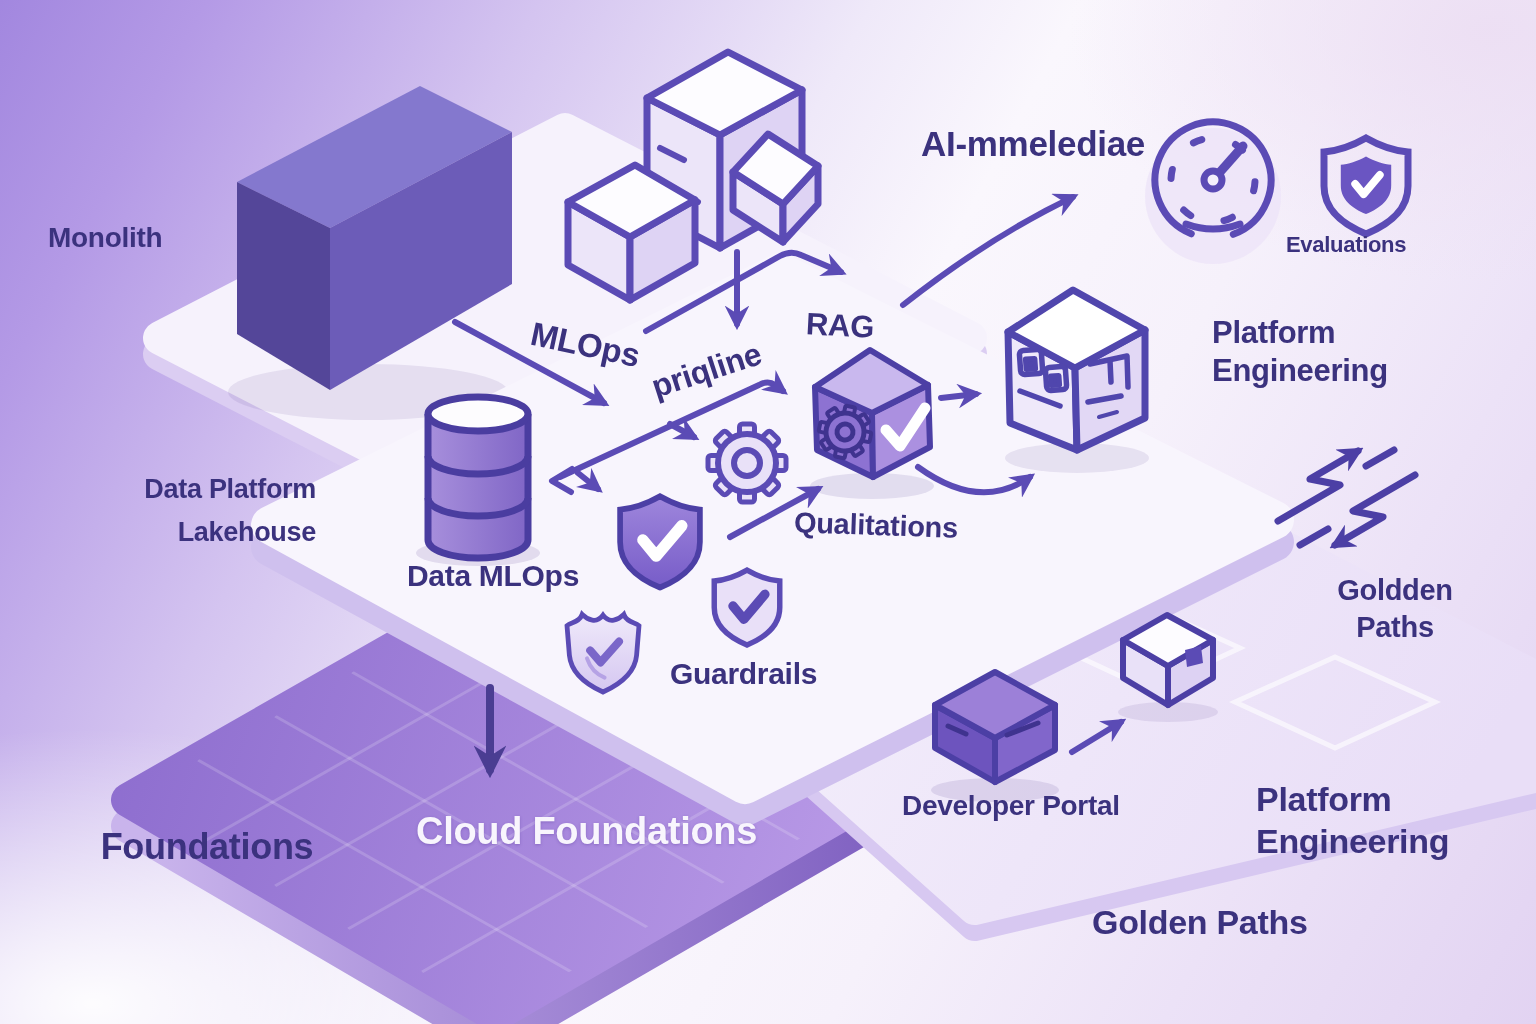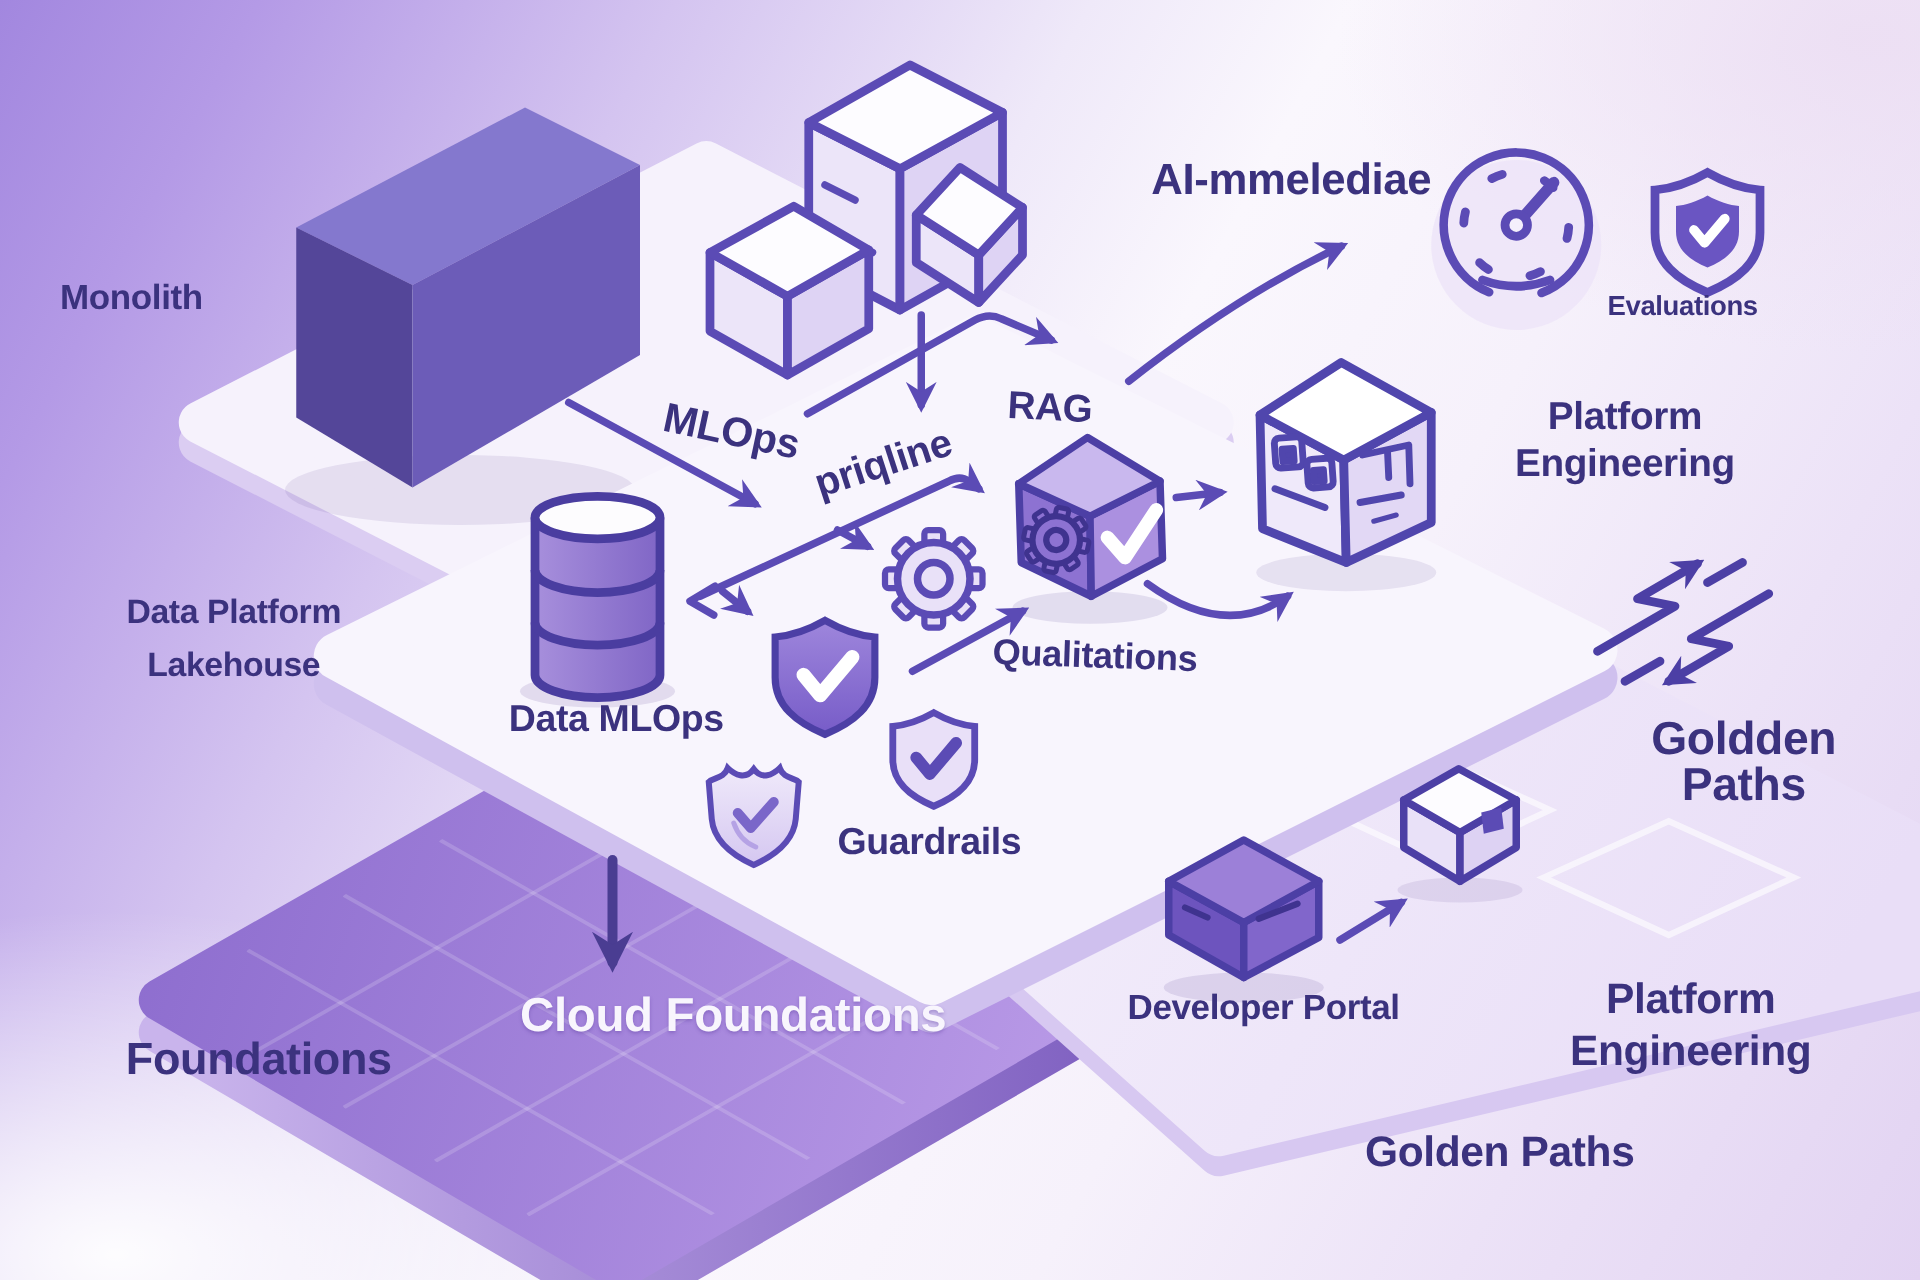--- a/index.html
+++ b/index.html
@@ -5,23 +5,23 @@
   html,body{margin:0;padding:0;background:#ddd;}
   #stage{position:relative;width:1536px;height:1024px;overflow:hidden;
     font-family:"Liberation Sans",sans-serif;
     background:
       radial-gradient(ellipse 900px 500px at 6% 98%, rgba(255,255,255,.95) 0%, rgba(255,255,255,0) 55%),
       radial-gradient(ellipse 700px 420px at 97% 3%, rgba(236,222,243,.9) 0%, rgba(236,222,243,0) 60%),
       linear-gradient(118deg,#a287df 0%,#b49ae6 10%,#d4c4f0 26%,#efe9f9 42%,#faf7fd 52%,#f6f1fb 66%,#ece2f7 82%,#e2d3f2 100%);
   }
   #gfx{position:absolute;left:0;top:0;}
   .lbl{position:absolute;color:#3b327e;font-weight:700;letter-spacing:-.3px;white-space:nowrap;}
-  .lbl.light{color:#f8f5fd;text-shadow:0 1px 3px rgba(80,50,150,.35);}
+  .lbl.light{color:#f8f5fd;text-shadow:0 1px 3px rgba(80,50,150,.35);margin-top:18px;}
   .two{white-space:normal;}
-  .two span{display:block;text-align:center;}
+  .two span{display:block;}
 </style>
 </head>
 <body>
 
 <div id="stage">
 
 <svg id="gfx" width="1536" height="1024" viewBox="0 0 1536 1024">
   <defs>
     <marker id="ah" viewBox="0 0 10 10" refX="7.5" refY="5" markerWidth="4.1" markerHeight="4.1" orient="auto-start-reverse">
       <path d="M0,0 L10,5 L0,10 L3.2,5 Z" fill="#5b4bb5"></path>
@@ -291,20 +291,20 @@
   <span>Foundations</span>
 </div>
 
 <div class="lbl" style="left:902px;top:790px;font-size:28px;">Developer Portal</div>
 
 <div class="lbl two" style="left:1256px;top:778px;font-size:34px;line-height:42px;">
   <span>Platform</span>
   <span>Engineering</span>
 </div>
 
-<div class="lbl two" style="left:1320px;top:572px;width:150px;text-align:center;font-size:37px;line-height:37px;">
+<div class="lbl two" style="left:1320px;top:572px;width:150px;text-align:center;font-size:29px;line-height:37px;">
   <span>Goldden</span>
   <span>Paths</span>
 </div>
 
 <div class="lbl" style="left:1092px;top:903px;font-size:34px;">Golden Paths</div>
 
 </div>
 
 </body></html>

